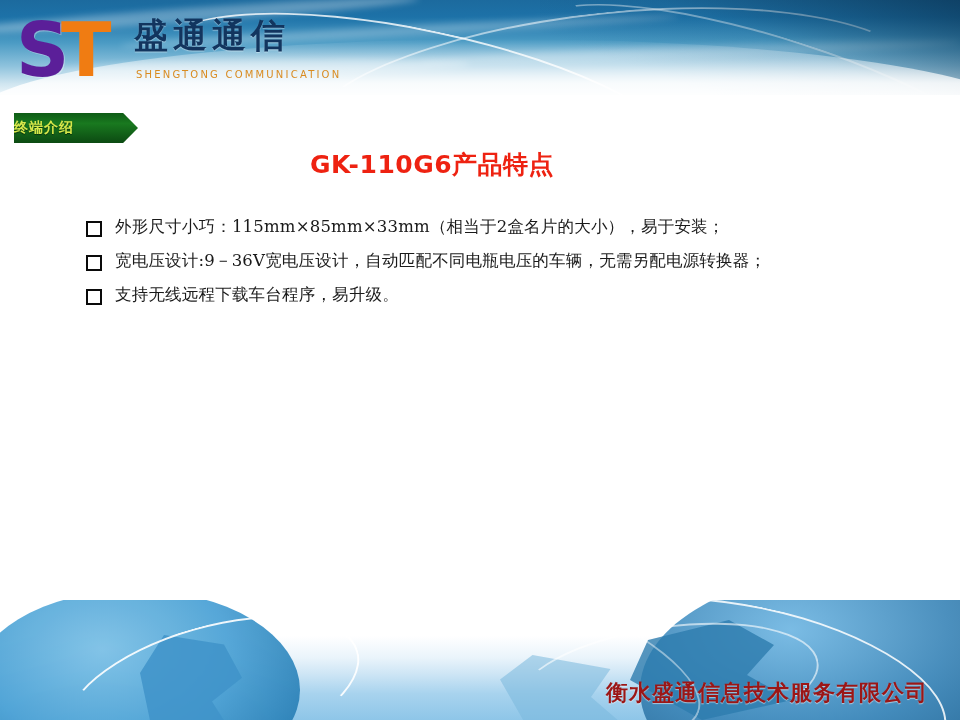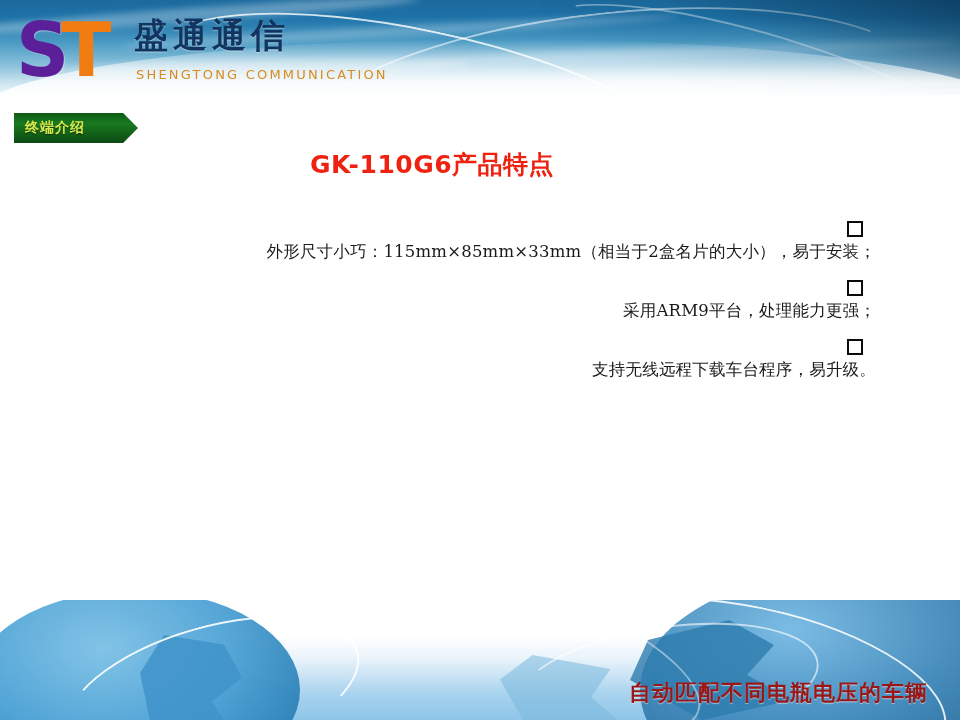--- a/index.html
+++ b/index.html
@@ -119,21 +119,21 @@
     font-family: "DejaVu Sans", sans-serif;
     font-weight: bold;
     font-size: 34px;
     line-height: 38px;
     color: #12355f;
     letter-spacing: 5px;
     text-shadow: 0 1px 1px rgba(255,255,255,.4);
   }
   .logo-en {
     font-family: "DejaVu Sans", sans-serif;
-    font-size: 13px;
+    font-size: 10px;
     line-height: 12px;
     letter-spacing: 2.2px;
     color: #d98b20;
     margin-top: 15px;
     margin-left: 2px;
     white-space: nowrap;
   }
 
   
   .section-tag {
@@ -142,21 +142,20 @@
     width: 124px;
     height: 30px;
     background: linear-gradient(180deg, #0f5c16 0%, #19791f 35%, #0c4a12 100%);
     clip-path: polygon(0 0, 88% 0, 100% 50%, 88% 100%, 0 100%);
     display: flex;
     align-items: center;
     z-index: 6;
     box-shadow: 1px 1px 2px rgba(0,0,0,.25);
   }
   .section-tag .label {
-    padding-left: 11px;
     font-family: "DejaVu Sans", sans-serif;
     font-size: 14px;
     font-weight: bold;
     color: #d6e84a;
     letter-spacing: 1px;
     text-shadow: 0 1px 1px rgba(0,0,0,.5);
   }
 
   
   .slide-title {
@@ -175,23 +174,22 @@
   
   .bullets {
     position: absolute;
     left: 86px;
     top: 212px;
     width: 790px;
     z-index: 6;
   }
   .bullet {
     display: flex;
-    align-items: flex-end;
+    align-items: flex-start;
     margin-bottom: 4px;
-    flex-direction: column;
   }
   .bullet-marker {
     flex: 0 0 auto;
     width: 12px;
     height: 12px;
     border: 2.2px solid #0a0a0a;
     margin-top: 9px;
     margin-right: 13px;
     background: #ffffff;
   }
@@ -320,26 +318,26 @@
 
   <div class="slide-title">GK-110G6产品特点</div>
 
   <div class="bullets">
 
     <div class="bullet">
       <span class="bullet-marker"></span>
       <span class="bullet-text">外形尺寸小巧：115mm×85mm×33mm（相当于2盒名片的大小），易于安装；</span>
     </div>
 
-
-
     <div class="bullet">
       <span class="bullet-marker"></span>
-      <span class="bullet-text">采用ARM9平台，处理能力更强；</span>
-    </div>
+      <span class="bullet-text">宽电压设计:9－36V宽电压设计，自动匹配不同电瓶电压的车辆，无需另配电源转换器；</span>
+    </div>
+
+
 
 
 
 
 
     <div class="bullet">
       <span class="bullet-marker"></span>
       <span class="bullet-text">支持无线远程下载车台程序，易升级。</span>
     </div>
 
@@ -350,15 +348,15 @@
     <div class="land-1"></div>
     <div class="globe-right"></div>
     <div class="land-3"></div>
     <div class="land-2"></div>
     <div class="orbit o1"></div>
     <div class="orbit o2"></div>
     <div class="orbit o3"></div>
     <div class="orbit o4"></div>
   </div>
 
-  <div class="footer-company">自动匹配不同电瓶电压的车辆</div>
+  <div class="footer-company">衡水盛通信息技术服务有限公司</div>
 
 </div>
 
 </body></html>

